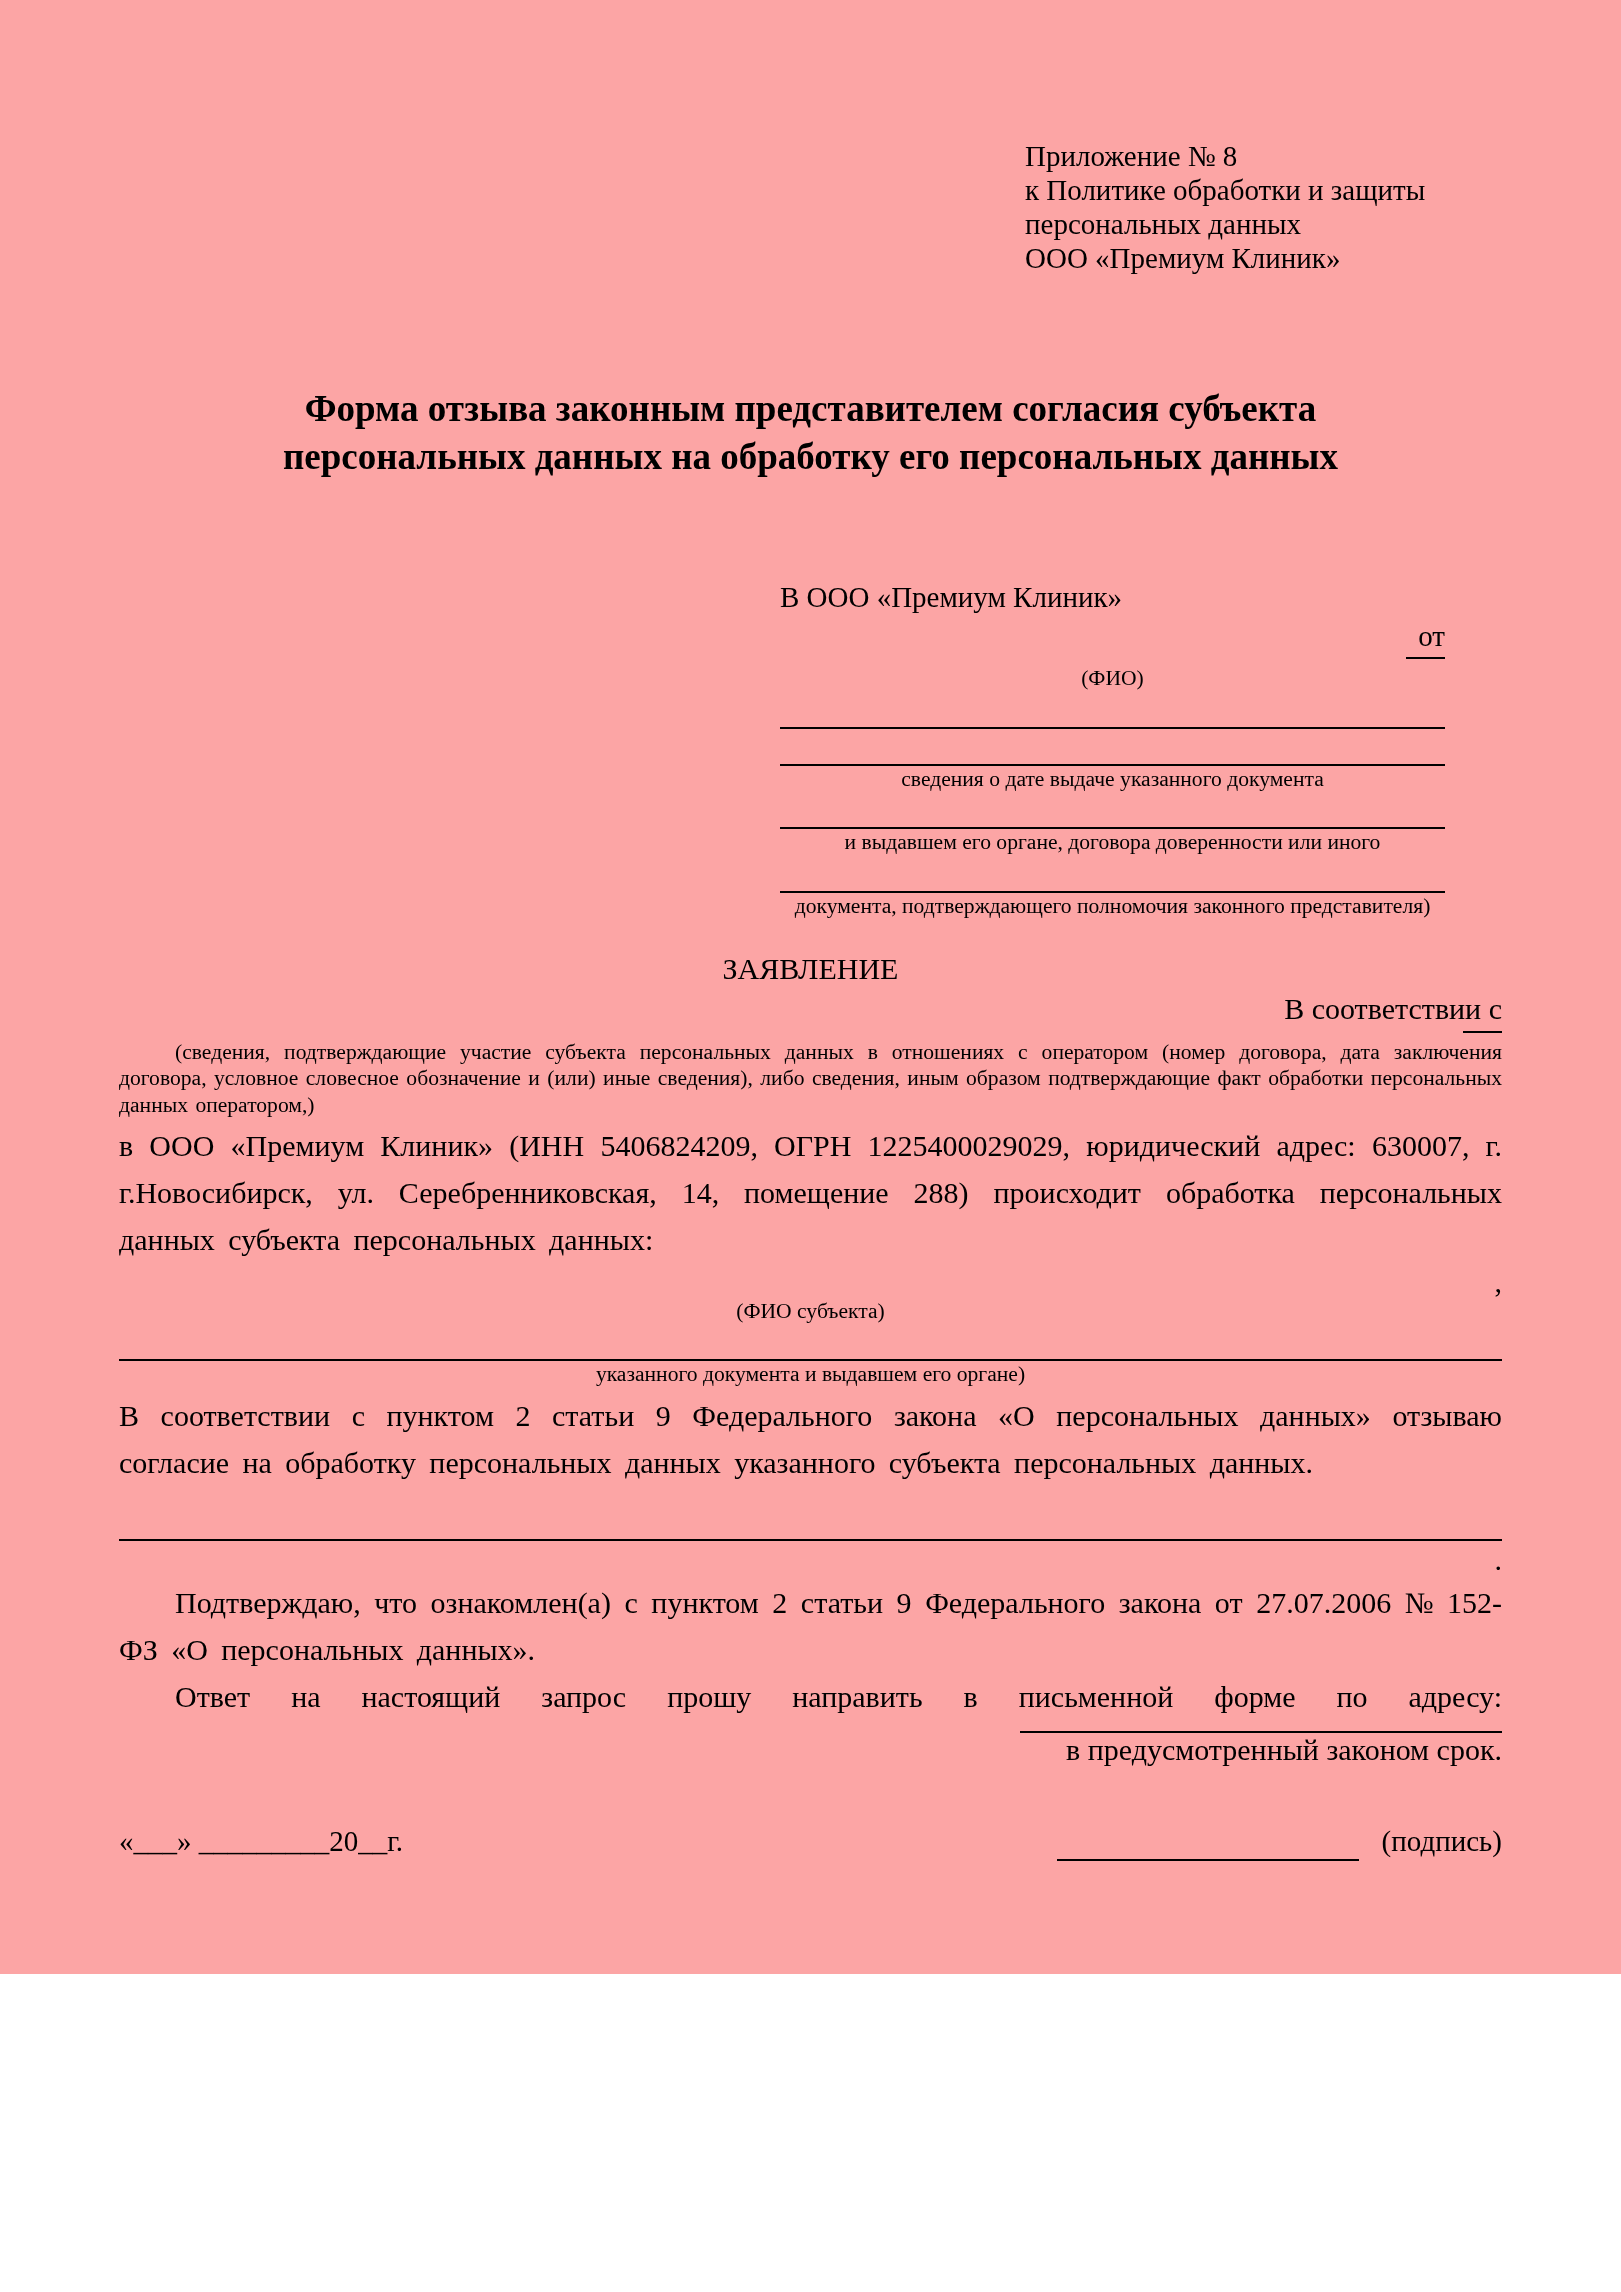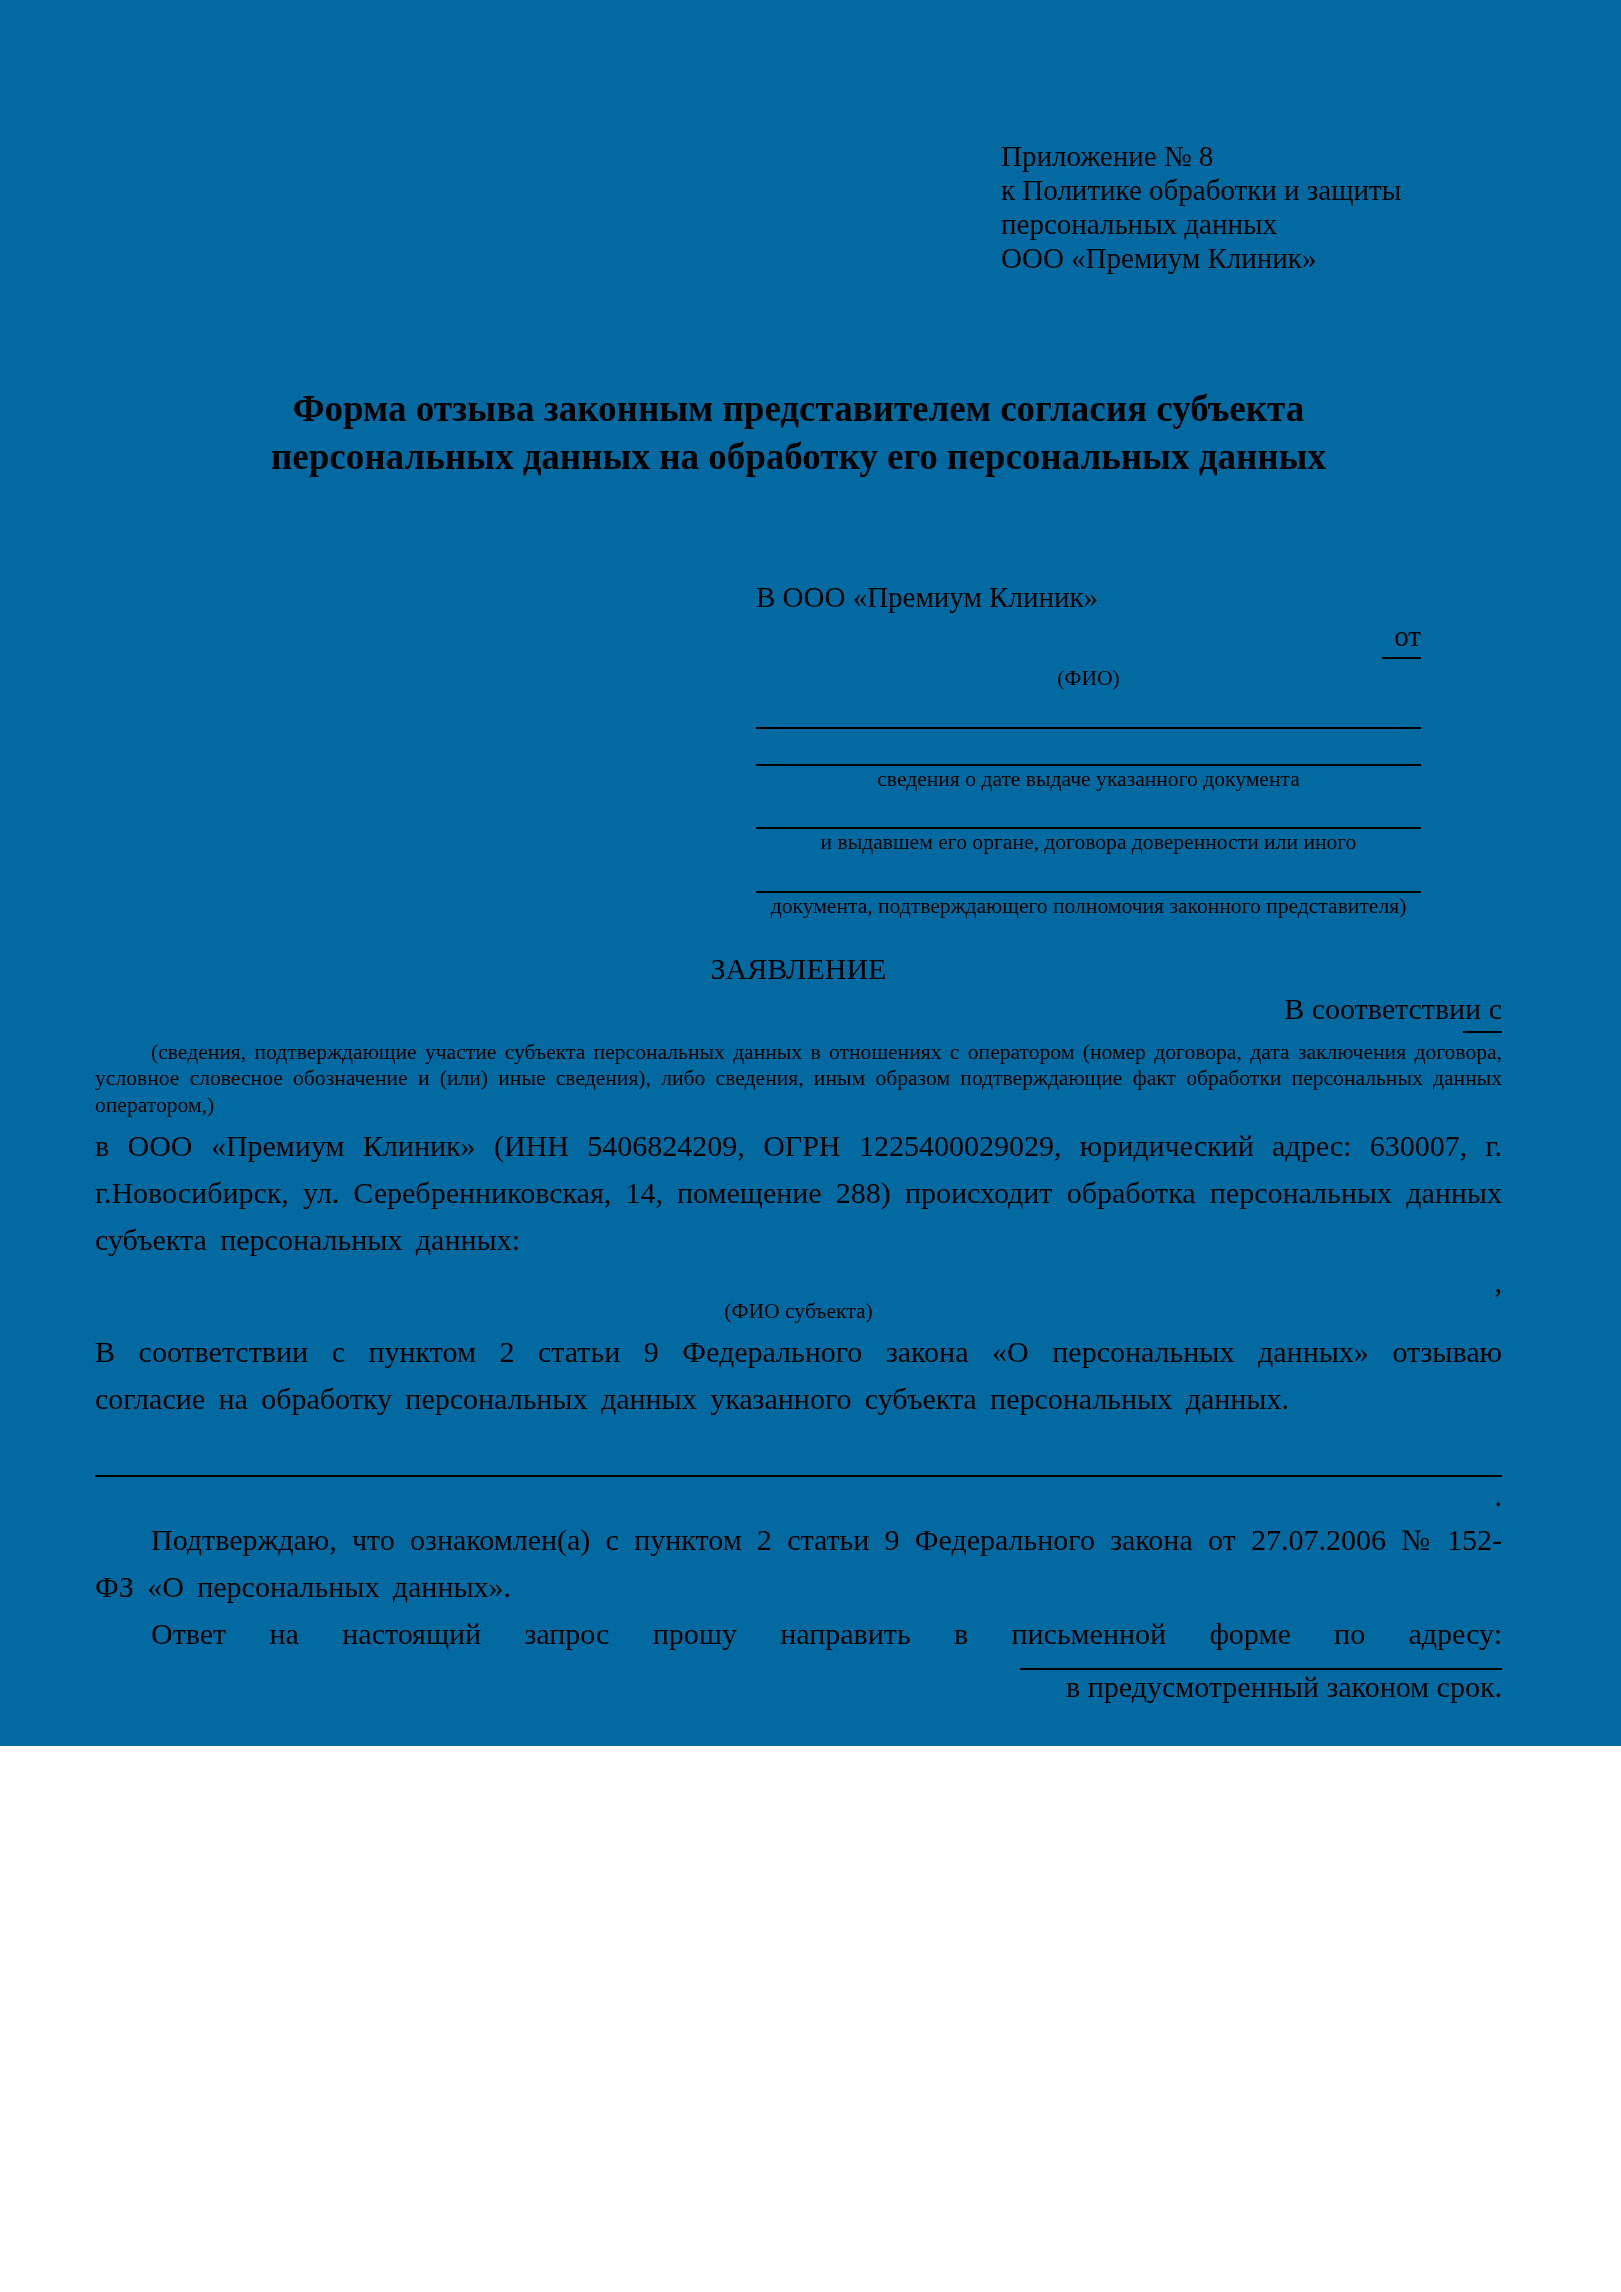--- a/index.html
+++ b/index.html
@@ -1,23 +1,23 @@
 <!DOCTYPE html>
 <html><head>
 <meta charset="utf-8">
 <style>
   html, body { margin: 0; padding: 0; background: #ffffff; }
   .page {
     width: 1621px;
-    height: 1746px;
-    background: #0369a1;
+    height: 1974px;
+    background: #fca5a5;
     color: #000000;
     font-family: "Liberation Serif", serif;
     box-sizing: border-box;
-    padding: 139px 119px 0 95px;
+    padding: 139px 119px 0 119px;
     position: relative;
     overflow: hidden;
   }
 
   
   .appendix {
     margin-left: 906px;
     font-size: 29px;
     line-height: 34px;
     white-space: nowrap;
@@ -165,20 +165,24 @@
   <p class="small-note">(сведения, подтверждающие участие субъекта персональных данных в отношениях с оператором (номер договора, дата заключения договора, условное словесное обозначение и (или) иные сведения), либо сведения, иным образом подтверждающие факт обработки персональных данных оператором,)</p>
 
   <p class="par mt">в ООО «Премиум Клиник» (ИНН 5406824209, ОГРН 1225400029029, юридический адрес: 630007, г. г.Новосибирск, ул. Серебренниковская, 14, помещение 288) происходит обработка персональных данных субъекта персональных данных:</p>
 
   <div class="flex-row comma-row">
     <div class="blank-field"></div>
     <span class="punct">,</span>
   </div>
   <div class="caption">(ФИО субъекта)</div>
 
+  <div>
+    <div class="blank-field"></div>
+    <div class="caption">указанного документа и выдавшем его органе)</div>
+  </div>
 
   <p class="par mt">В соответствии с пунктом 2 статьи 9 Федерального закона «О персональных данных» отзываю согласие на обработку персональных данных указанного субъекта персональных данных.</p>
 
 
   <div class="extra-blank-1"></div>
   <div class="flex-row period-row">
     <div class="blank-field"></div>
     <span class="punct">.</span>
   </div>
 

